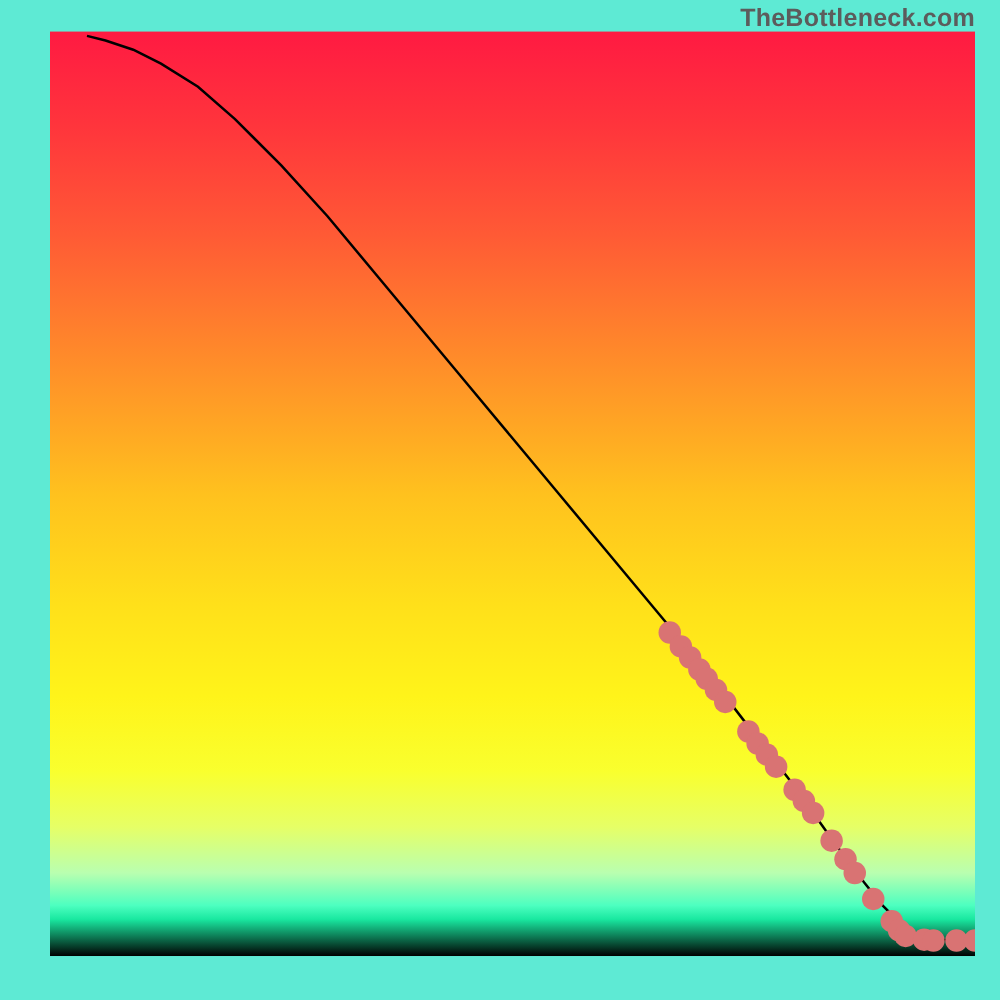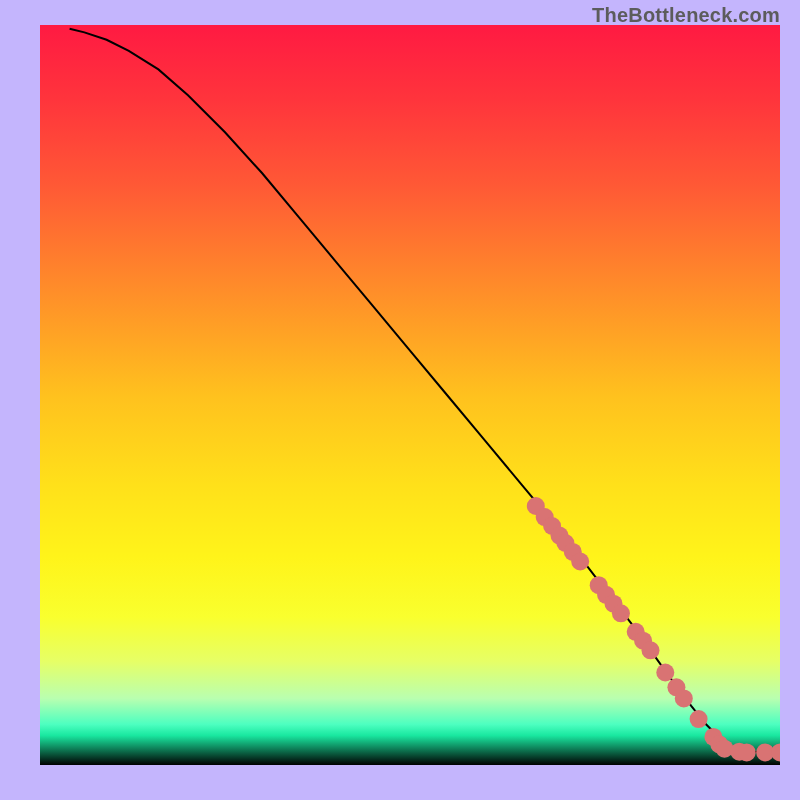--- a/index.html
+++ b/index.html
@@ -8,21 +8,21 @@
     width: 800px;
     height: 800px;
     background: #000;
     font-family: Arial, Helvetica, sans-serif;
     overflow: hidden;
   }
   .frame {
     position: relative;
     width: 800px;
     height: 800px;
-    background: #c4b5fd;
+    background: #5eead4;
   }
   .plot {
     position: absolute;
     left: 40px;
     top: 25px;
     width: 740px;
     height: 740px;
     overflow: hidden;
   }
   .watermark {

